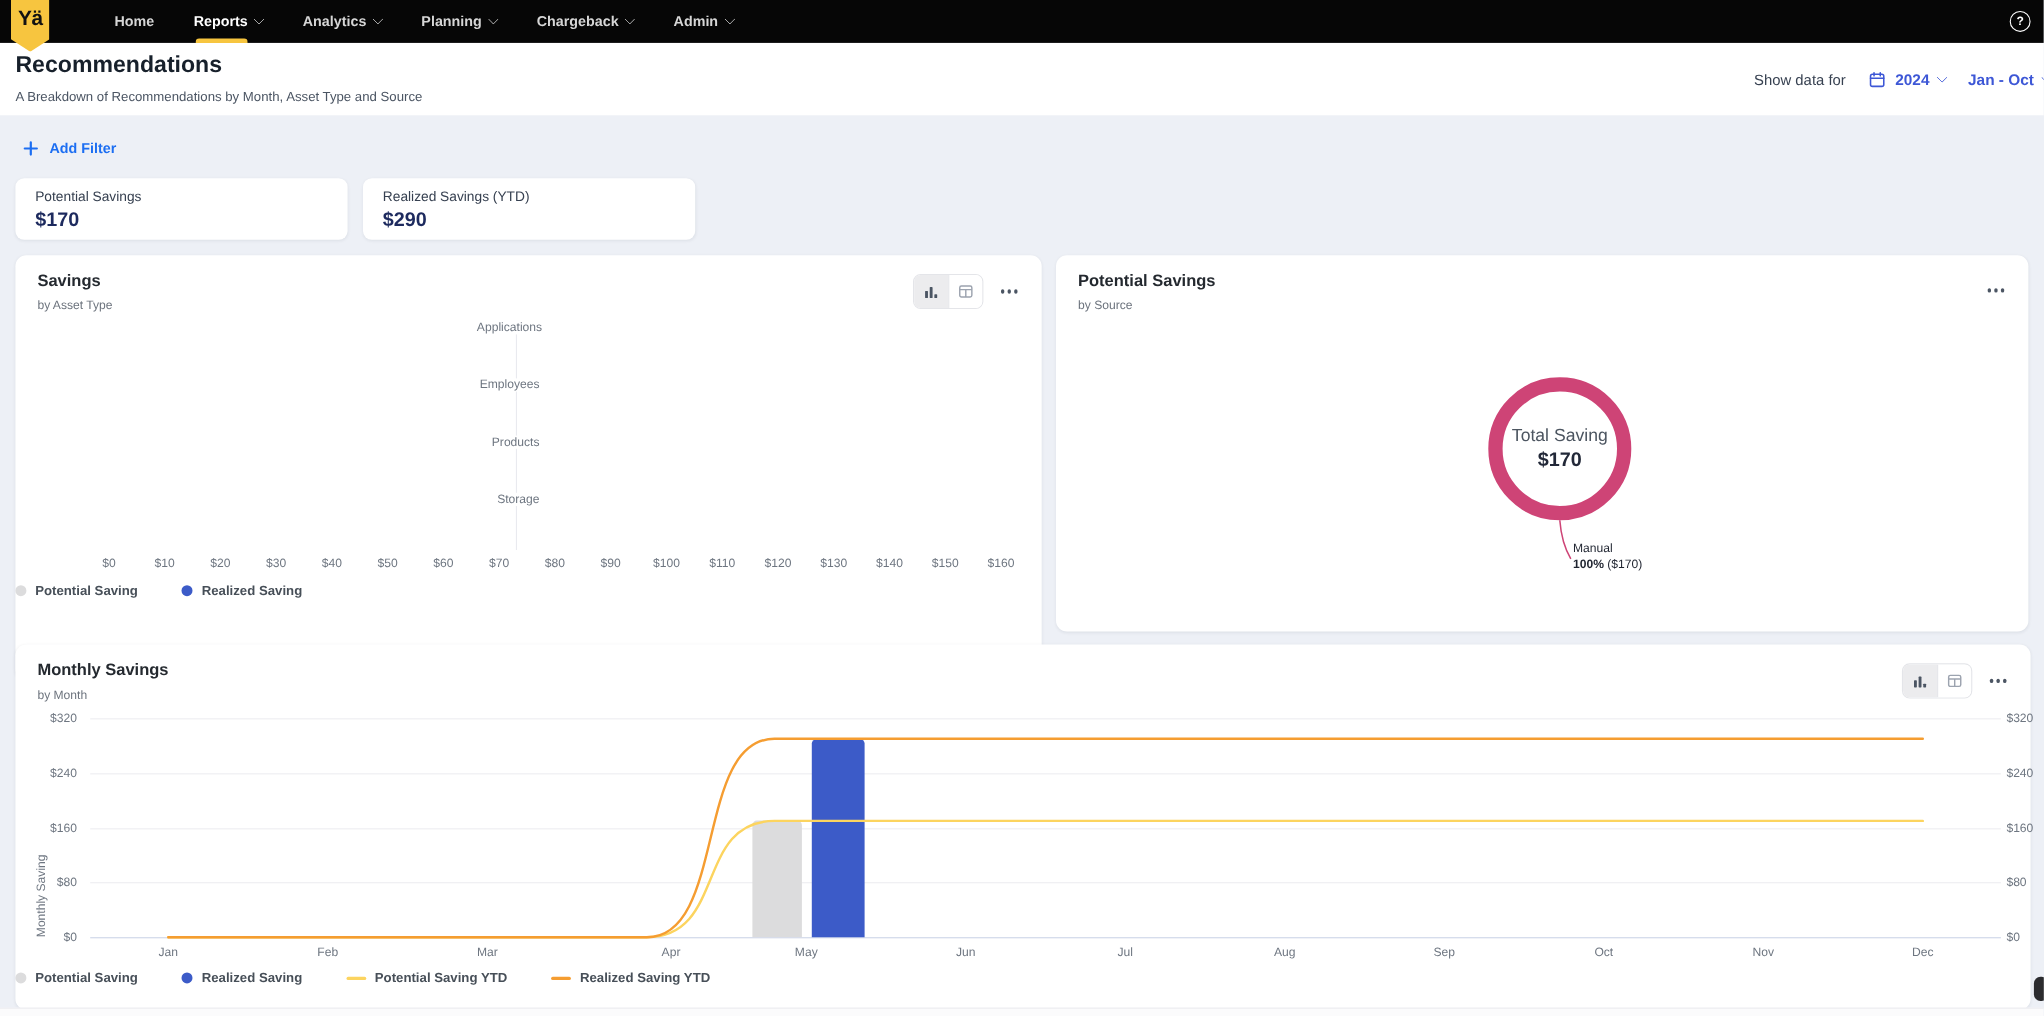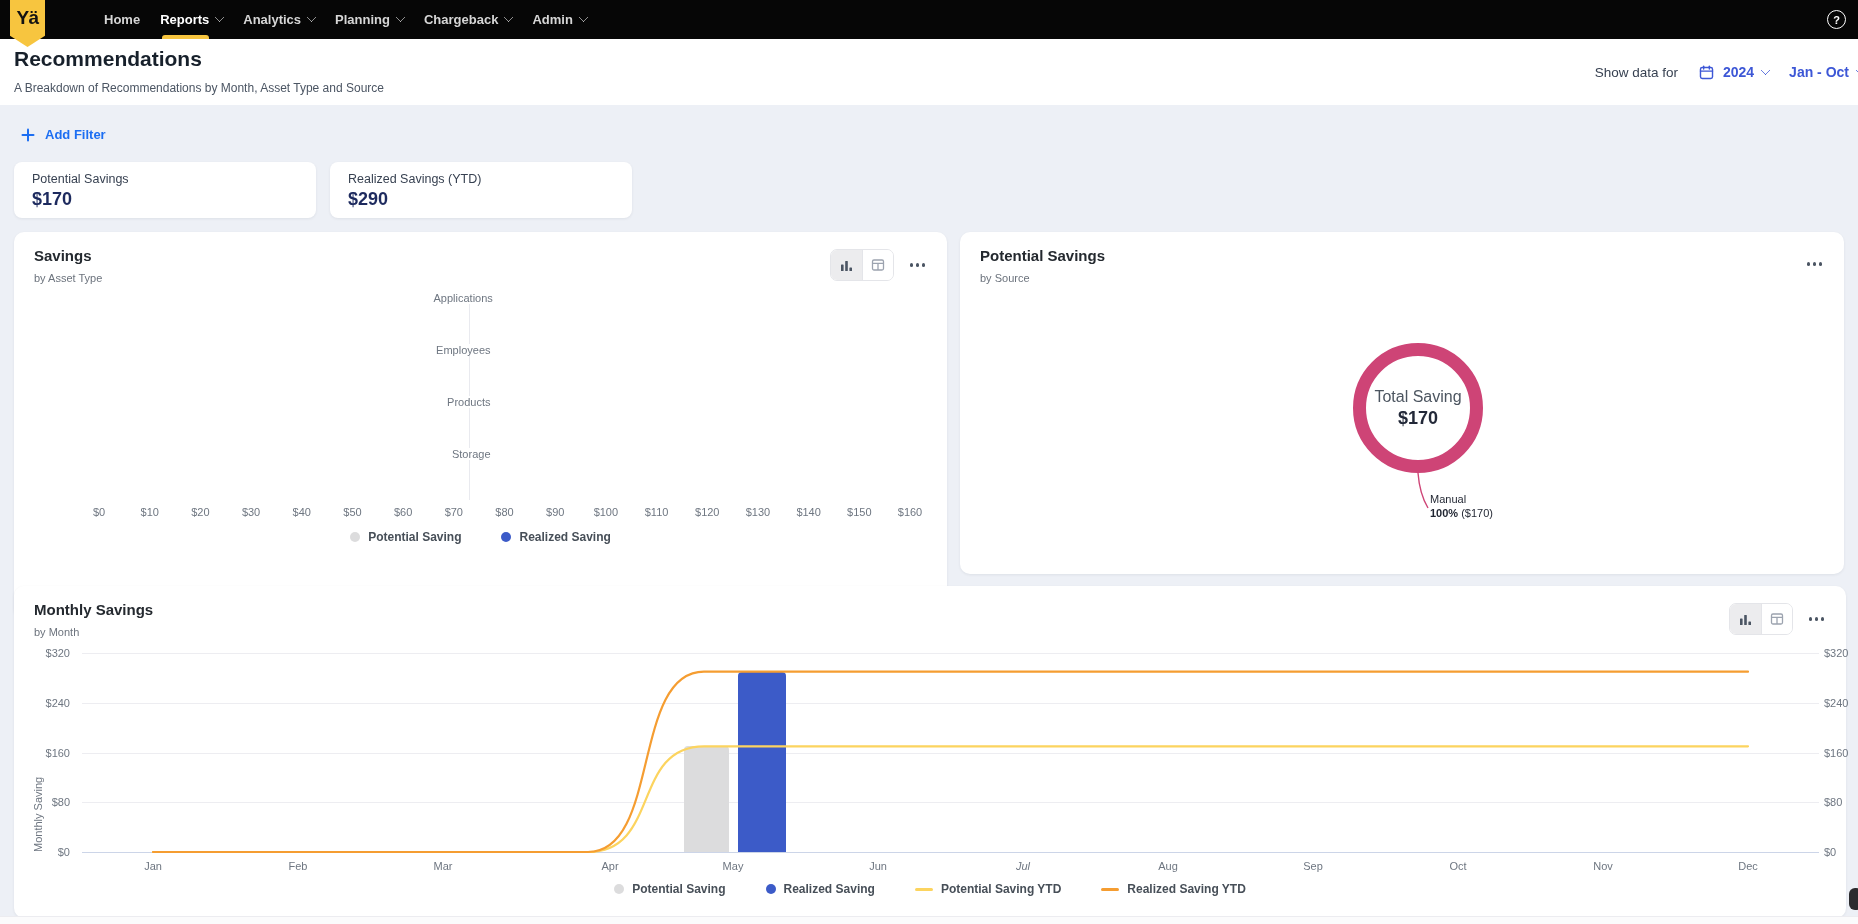--- a/index.html
+++ b/index.html
@@ -5,21 +5,21 @@
   html,body{margin:0;padding:0;}
   body{width:1858px;height:924px;position:relative;overflow:hidden;background:#edf0f6;
        font-family:"Liberation Sans",sans-serif;color:#1f2937;}
 
   
   .navbar{position:absolute;left:0;top:0;width:100%;height:39px;background:#060606;z-index:10;}
   .logo{position:absolute;left:10px;top:0;width:35px;height:47px;background:#f7c53f;
         clip-path:polygon(0 0,100% 0,100% 76%,50% 100%,0 76%);
         display:flex;justify-content:center;align-items:flex-start;padding-top:7px;box-sizing:border-box;}
   .logo span{font-size:19px;font-weight:700;color:#121212;letter-spacing:-0.5px;}
-  .nav-items{position:absolute;left:104px;top:0;height:39px;display:flex;gap:20px;align-items:stretch;}
+  .nav-items{position:absolute;left:104px;top:0;height:39px;display:flex;gap:36px;align-items:stretch;}
   .nav-item{position:relative;display:flex;align-items:center;font-size:13px;font-weight:600;
             color:#d6d6d6;cursor:pointer;}
   .nav-item.active{color:#ffffff;}
   .chev{width:6px;height:6px;border-right:1.6px solid currentColor;border-bottom:1.6px solid currentColor;
         transform:rotate(45deg);display:inline-block;border-radius:1px;}
   .nav-chev{margin-left:7px;margin-top:-4px;color:#bdbdbd;}
   .nav-underline{position:absolute;left:2px;bottom:0;width:calc(100% - 16px);height:4px;
                  background:#f7c53f;border-radius:3px 3px 0 0;}
   .help-btn{position:absolute;right:12px;top:10px;width:19px;height:19px;border:1.6px solid #fff;
             border-radius:50%;display:flex;align-items:center;justify-content:center;box-sizing:border-box;
@@ -65,21 +65,21 @@
   .savings-chart{margin-top:8px;}
   #savings-rows{margin:0 37px 0 14px;}
   .srow{display:flex;align-items:center;height:52px;flex-direction:column;}
   .srow-label{width:57px;text-align:right;padding-right:14px;font-size:11px;color:#6e7681;flex:none;}
   .srow-bars{flex:1;height:100%;display:flex;flex-direction:column;justify-content:center;gap:3px;
              background-image:linear-gradient(90deg,#e9eaef 1px,transparent 1px);
              background-size:6.25% 100%;border-right:1px solid #e9eaef;box-shadow:inset 1px 0 0 #dcdfe6;}
   .hbar{height:16px;border-radius:3px;}
   .savings-ticks{position:relative;height:16px;margin:3px 37px 0 85px;}
   .xtick{position:absolute;top:3px;transform:translateX(-50%);font-size:11px;color:#6e7681;}
-  .legend{display:flex;justify-content:center;align-items:center;gap:40px;margin-top:11px;}
+  .legend{display:flex;align-items:center;gap:40px;margin-top:11px;}
   .leg-item{display:flex;align-items:center;cursor:pointer;}
   .leg-dot{width:10px;height:10px;border-radius:50%;flex:none;}
   .leg-line{width:18px;height:3px;border-radius:2px;flex:none;}
   .leg-text{font-size:12px;font-weight:700;color:#474f58;margin-left:8px;}
 
   
   .donut{position:absolute;left:393px;top:111px;width:130px;height:130px;border:13px solid #ce4476;
          border-radius:50%;box-sizing:border-box;display:flex;align-items:center;justify-content:center;cursor:pointer;}
   .donut-center{text-align:center;}
   .donut-label{font-size:16px;color:#4c5560;}
@@ -377,21 +377,21 @@
             <path d="M 71,199 L 216,199 L 361,199 L 506,199 C 578.5,199 549.5,18.65625 622,18.65625 L 651,18.65625 L 796,18.65625 L 941,18.65625 L 1086,18.65625 L 1231,18.65625 L 1376,18.65625 L 1521,18.65625 L 1666,18.65625" fill="none" stroke="#f59d31" stroke-width="2.2" stroke-linecap="round"></path>
           </svg>
         </div>
       <div id="month-labels">
           <div class="month-label" style="left: 71px;">Jan</div>
           <div class="month-label" style="left: 216px;">Feb</div>
           <div class="month-label" style="left: 361px;">Mar</div>
           <div class="month-label" style="left: 528px;">Apr</div>
           <div class="month-label" style="left: 651px;">May</div>
           <div class="month-label" style="left: 796px;">Jun</div>
-          <div class="month-label" style="left: 941px; font-style: italic;">Jul</div>
+          <div class="month-label" style="left: 941px;">Jul</div>
           <div class="month-label" style="left: 1086px;">Aug</div>
           <div class="month-label" style="left: 1231px;">Sep</div>
           <div class="month-label" style="left: 1376px;">Oct</div>
           <div class="month-label" style="left: 1521px;">Nov</div>
           <div class="month-label" style="left: 1666px;">Dec</div>
         </div>
       <div class="legend" id="monthly-legend">
           <div class="leg-item">
             <span class="leg-dot" style="background: rgb(220, 220, 221);"></span>
             <span class="leg-text">Potential Saving</span>

